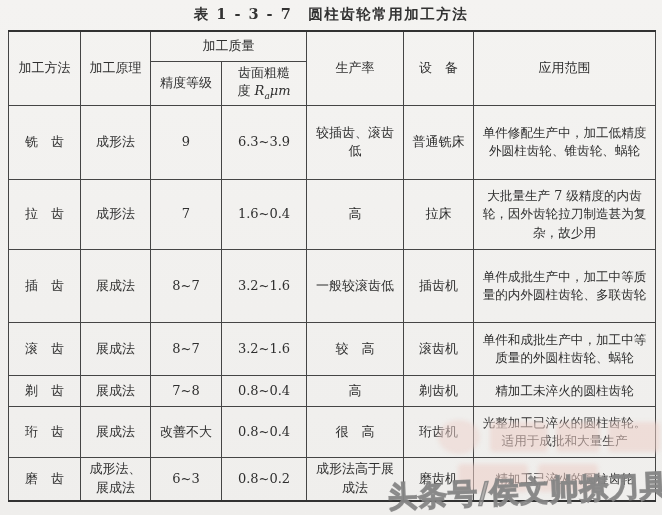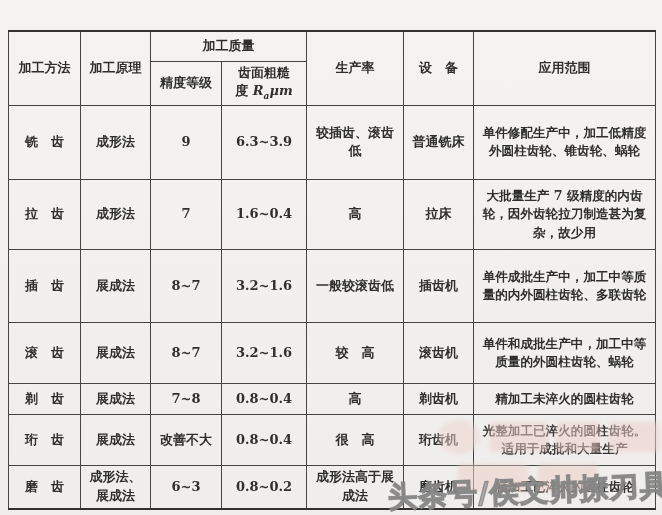--- a/index.html
+++ b/index.html
@@ -19,30 +19,30 @@
     letter-spacing:1.5px; color:#333;
   }
   table.main{
     position:absolute; left:8px; top:30px; width:647px;
     border-collapse:collapse; table-layout:fixed;
     font-size:13px; color:#2f2f2f;
   }
   table.main td, table.main th{
     border:1px solid #454545;
     text-align:center; vertical-align:middle;
-    font-weight:bold; padding:2px 3px;
+    font-weight:normal; padding:2px 3px;
     line-height:1.45; overflow:hidden;
   }
   table.main tr.hrow1 th{ border-top:2px solid #323232; }
   table.main tr.last td{ border-bottom:2px solid #323232; }
   th.quality{ height:30px; }
   tr.hrow2 th{ height:37px; }
   td.app{ text-align:left; padding:4px 8px; font-size:12.6px; line-height:1.55;}
   .r1{ height:74px; } .r2{ height:70px; } .r3{ height:73px;padding-left:20px; }
-  .r4{ height:61px; } .r5{ height:31px; } .r6{ height:51px; } .r7{ height:44px; }
+  .r4{ height:53px; } .r5{ height:31px; } .r6{ height:51px; } .r7{ height:44px; }
   .rsym{ font-style:italic; }
   .rsub{ font-size:9px; vertical-align:sub; font-style:italic; }
   .unit{ font-style:italic;text-align:right; }
   .wm-gray{
     position:absolute; left:388px; top:472px; width:274px;
     font-size:29px; font-weight:bold; letter-spacing:1px;
     color:rgba(175,175,175,0.38);
     -webkit-text-stroke:1.2px rgba(130,130,130,0.85);
     text-shadow:0 0 1px rgba(120,120,120,0.55);
     transform:rotate(-2.5deg); white-space:nowrap; z-index:5;
@@ -58,20 +58,21 @@
   .wm-pink .b3{ left:118px; top:2px; width:44px; height:30px; }
   .wm-pink .b4{ left:170px; top:2px; width:52px; height:30px; }
   .wm-pink .b5{ left:20px; top:44px; width:70px; height:28px; }
   .wm-pink .b6{ left:100px; top:44px; width:60px; height:28px; }
 </style>
 </head>
 <body>
 
 <div class="page">
 
+  <div class="title">表 1 - 3 - 7　圆柱齿轮常用加工方法</div>
 
   <table class="main">
     <colgroup>
       <col style="width:72px">
         <col style="width:70px">
         <col style="width:71px">
       <col style="width:85px">
         <col style="width:97px">
         <col style="width:70px">
       <col style="width:182px">

